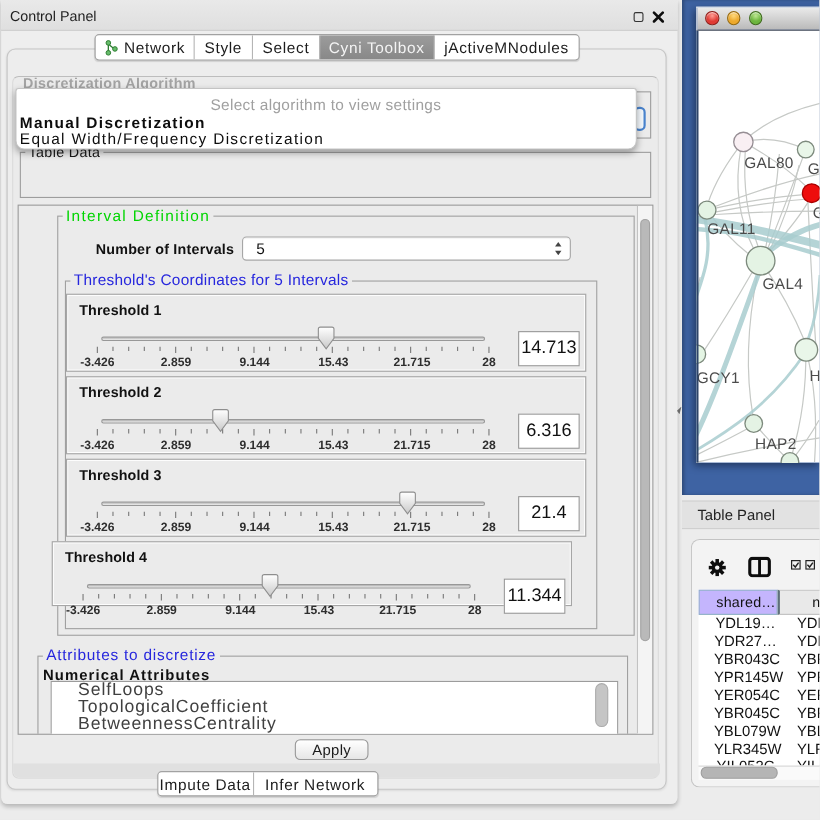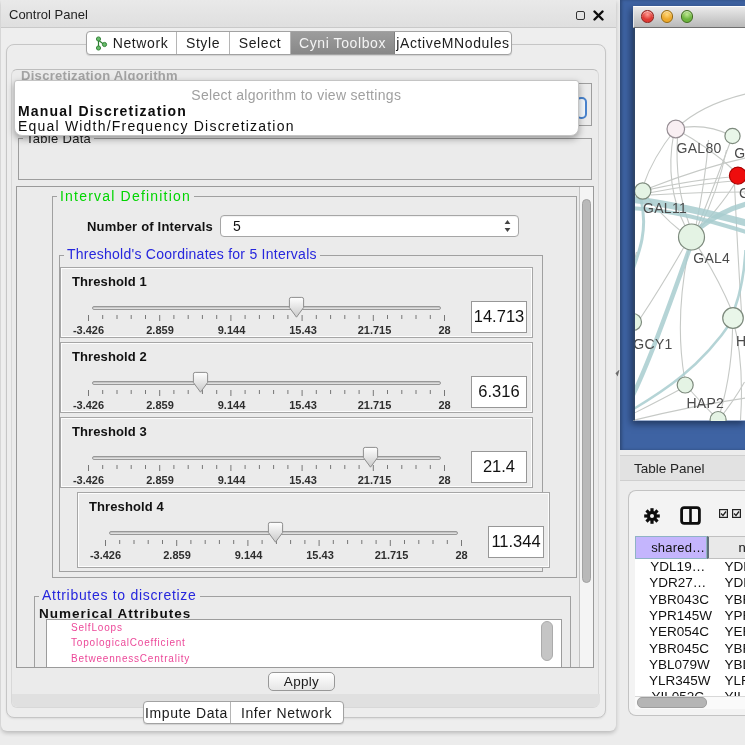--- a/index.html
+++ b/index.html
@@ -37,21 +37,21 @@
     <div class="ab seg" style="left:85px;top:31px;height:24px;">
       <div style="width:90px;"><svg width="13" height="17" viewBox="0 0 13 17" style="margin-right:5px;">
           <path d="M3.5 5 L3.5 12 M4.5 6 L9 9.5" stroke="#2e7d32" stroke-width="1.2" fill="none"></path>
           <circle cx="3.5" cy="4" r="2.1" fill="#66bb6a" stroke="#2e7d32" stroke-width="0.9"></circle>
           <circle cx="3.5" cy="13" r="2.1" fill="#66bb6a" stroke="#2e7d32" stroke-width="0.9"></circle>
           <circle cx="9.5" cy="9.5" r="2.1" fill="#66bb6a" stroke="#2e7d32" stroke-width="0.9"></circle>
         </svg>Network</div>
       <div style="width:53px;">Style</div>
       <div style="width:61px;">Select</div>
       <div class="sel" style="width:104px;">Cyni Toolbox</div>
-      <div style="width:116px;">jActiveMNodules</div>
+      <div style="width:131px;">jActiveMNodules</div>
     </div>
     <div class="grp" style="left:17px;top:83px;width:574px;height:43px;"></div>
     <div class="ab" style="left:20px;top:68px;font-size:13px;letter-spacing:0.3px;font-weight:bold;color:#a3a3a3;">Discretization Algorithm</div>
     <div class="ab" style="left:575px;top:97px;width:11px;height:22px;border:2.4px solid #4983cd;border-radius:5px;background:#f3f8fc;"></div>
     <div class="grp" style="left:17px;top:138px;width:574px;height:42px;"></div>
     <div class="grplab" style="left:22px;top:131.5px;color:#181818;letter-spacing:0.3px;">Table Data</div>
     <div class="ab" style="left:15px;top:186px;width:578px;height:482px;border:1px solid #9a9a9a;background:#ebebeb;overflow:hidden;">
       <div class="grp" style="left:35px;top:9px;width:525px;height:382px;border-color:#a0a0a0;"></div>
       <div class="grplab" style="left:40px;top:2.5px;color:#00d500;font-size:14px;letter-spacing:1.2px;">Interval Definition</div>
       <div class="ab" style="left:70px;top:31.5px;font-size:13px;letter-spacing:0.2px;font-weight:bold;color:#111;">Number of Intervals</div>
@@ -198,21 +198,21 @@
           <defs>
             <linearGradient id="thg2" x1="0" y1="0" x2="0" y2="1">
               <stop offset="0" stop-color="#ffffff"></stop>
               <stop offset="1" stop-color="#c9c9c9"></stop>
             </linearGradient>
           </defs>
           <path d="M3.2 1.4 Q1.4 1.4 1.4 3.2 L1.4 11.5 L8.5 21.2 L15.6 11.5 L15.6 3.2 Q15.6 1.4 13.8 1.4 Z" fill="url(#thg2)" stroke="#8e8e8e" stroke-width="1"></path>
         </svg>
         <div class="vbox" style="left:410px;top:33px;width:56px;height:32px;">21.4</div>
       </div>
-      <div class="tbox" style="left:60px;top:304.5px;width:472.5px;height:76px;">
+      <div class="tbox" style="left:30px;top:304.5px;width:472.5px;height:59px;">
         <div class="ab" style="left:11px;top:6px;font-size:13px;letter-spacing:0.1px;font-weight:bold;color:#111;">Threshold 4</div>
         <div class="track" style="left:31px;top:38px;width:349px;"></div>
         <svg class="ab" style="left:0;top:47px;" width="400" height="8" viewBox="0 0 400 8">
           <line x1="27.5" y1="0" x2="27.5" y2="6" stroke="#777" stroke-width="1"></line>
           <line x1="41.7" y1="0" x2="41.7" y2="4" stroke="#777" stroke-width="1"></line>
           <line x1="56.0" y1="0" x2="56.0" y2="4" stroke="#777" stroke-width="1"></line>
           <line x1="70.2" y1="0" x2="70.2" y2="4" stroke="#777" stroke-width="1"></line>
           <line x1="84.5" y1="0" x2="84.5" y2="4" stroke="#777" stroke-width="1"></line>
           <line x1="98.7" y1="0" x2="98.7" y2="6" stroke="#777" stroke-width="1"></line>
           <line x1="112.9" y1="0" x2="112.9" y2="4" stroke="#777" stroke-width="1"></line>
@@ -250,21 +250,21 @@
             </linearGradient>
           </defs>
           <path d="M3.2 1.4 Q1.4 1.4 1.4 3.2 L1.4 11.5 L8.5 21.2 L15.6 11.5 L15.6 3.2 Q15.6 1.4 13.8 1.4 Z" fill="url(#thg3)" stroke="#8e8e8e" stroke-width="1"></path>
         </svg>
         <div class="vbox" style="left:410px;top:33px;width:56px;height:32px;">11.344</div>
       </div>
       <div class="grp" style="left:17px;top:409px;width:537px;height:90px;border-color:#a0a0a0;"></div>
       <div class="grplab" style="left:22px;top:402px;color:#2626dd;font-size:14px;letter-spacing:0.7px;">Attributes to discretize</div>
       <div class="ab" style="left:22px;top:419px;font-size:13.5px;letter-spacing:1px;font-weight:bold;color:#111;">Numerical Attributes</div>
       <div class="ab" style="left:29px;top:431.5px;width:516px;height:50px;background:#fff;border:1px solid #9c9c9c;overflow:hidden;">
-        <div style="font-size:10px;letter-spacing:0.8px;color:#ec4899;padding-left:24px;line-height:15.6px;">SelfLoops<br>TopologicalCoefficient<br>BetweennessCentrality</div>
+        <div style="font-size:16px;letter-spacing:0.8px;color:#404040;padding-left:24px;line-height:15.6px;">SelfLoops<br>TopologicalCoefficient<br>BetweennessCentrality</div>
         <div class="ab" style="right:8px;top:1px;width:12px;height:40px;background:#c5c5c5;border:1px solid #ababab;border-radius:6px;"></div>
       </div>
       <div class="ab" style="right:0;top:0;width:14px;height:480px;background:#f4f4f4;border-left:1px solid #c2c2c2;"></div>
       <div class="ab" style="right:2.5px;top:12px;width:9px;height:384px;background:#b9b9b9;border:1px solid #a2a2a2;border-radius:5px;"></div>
     </div>
     <div class="ab" style="left:267px;top:671.5px;width:67px;height:19.5px;background:linear-gradient(#ffffff,#e6e6e6);border:1px solid #989898;border-radius:5px;font-size:13.5px;letter-spacing:0.3px;color:#1a1a1a;display:flex;align-items:center;justify-content:center;">Apply</div>
     <div class="ab seg" style="left:141.5px;top:701px;height:23px;">
       <div style="width:87px;">Impute Data</div>
       <div style="width:112px;">Infer Network</div>
     </div>

